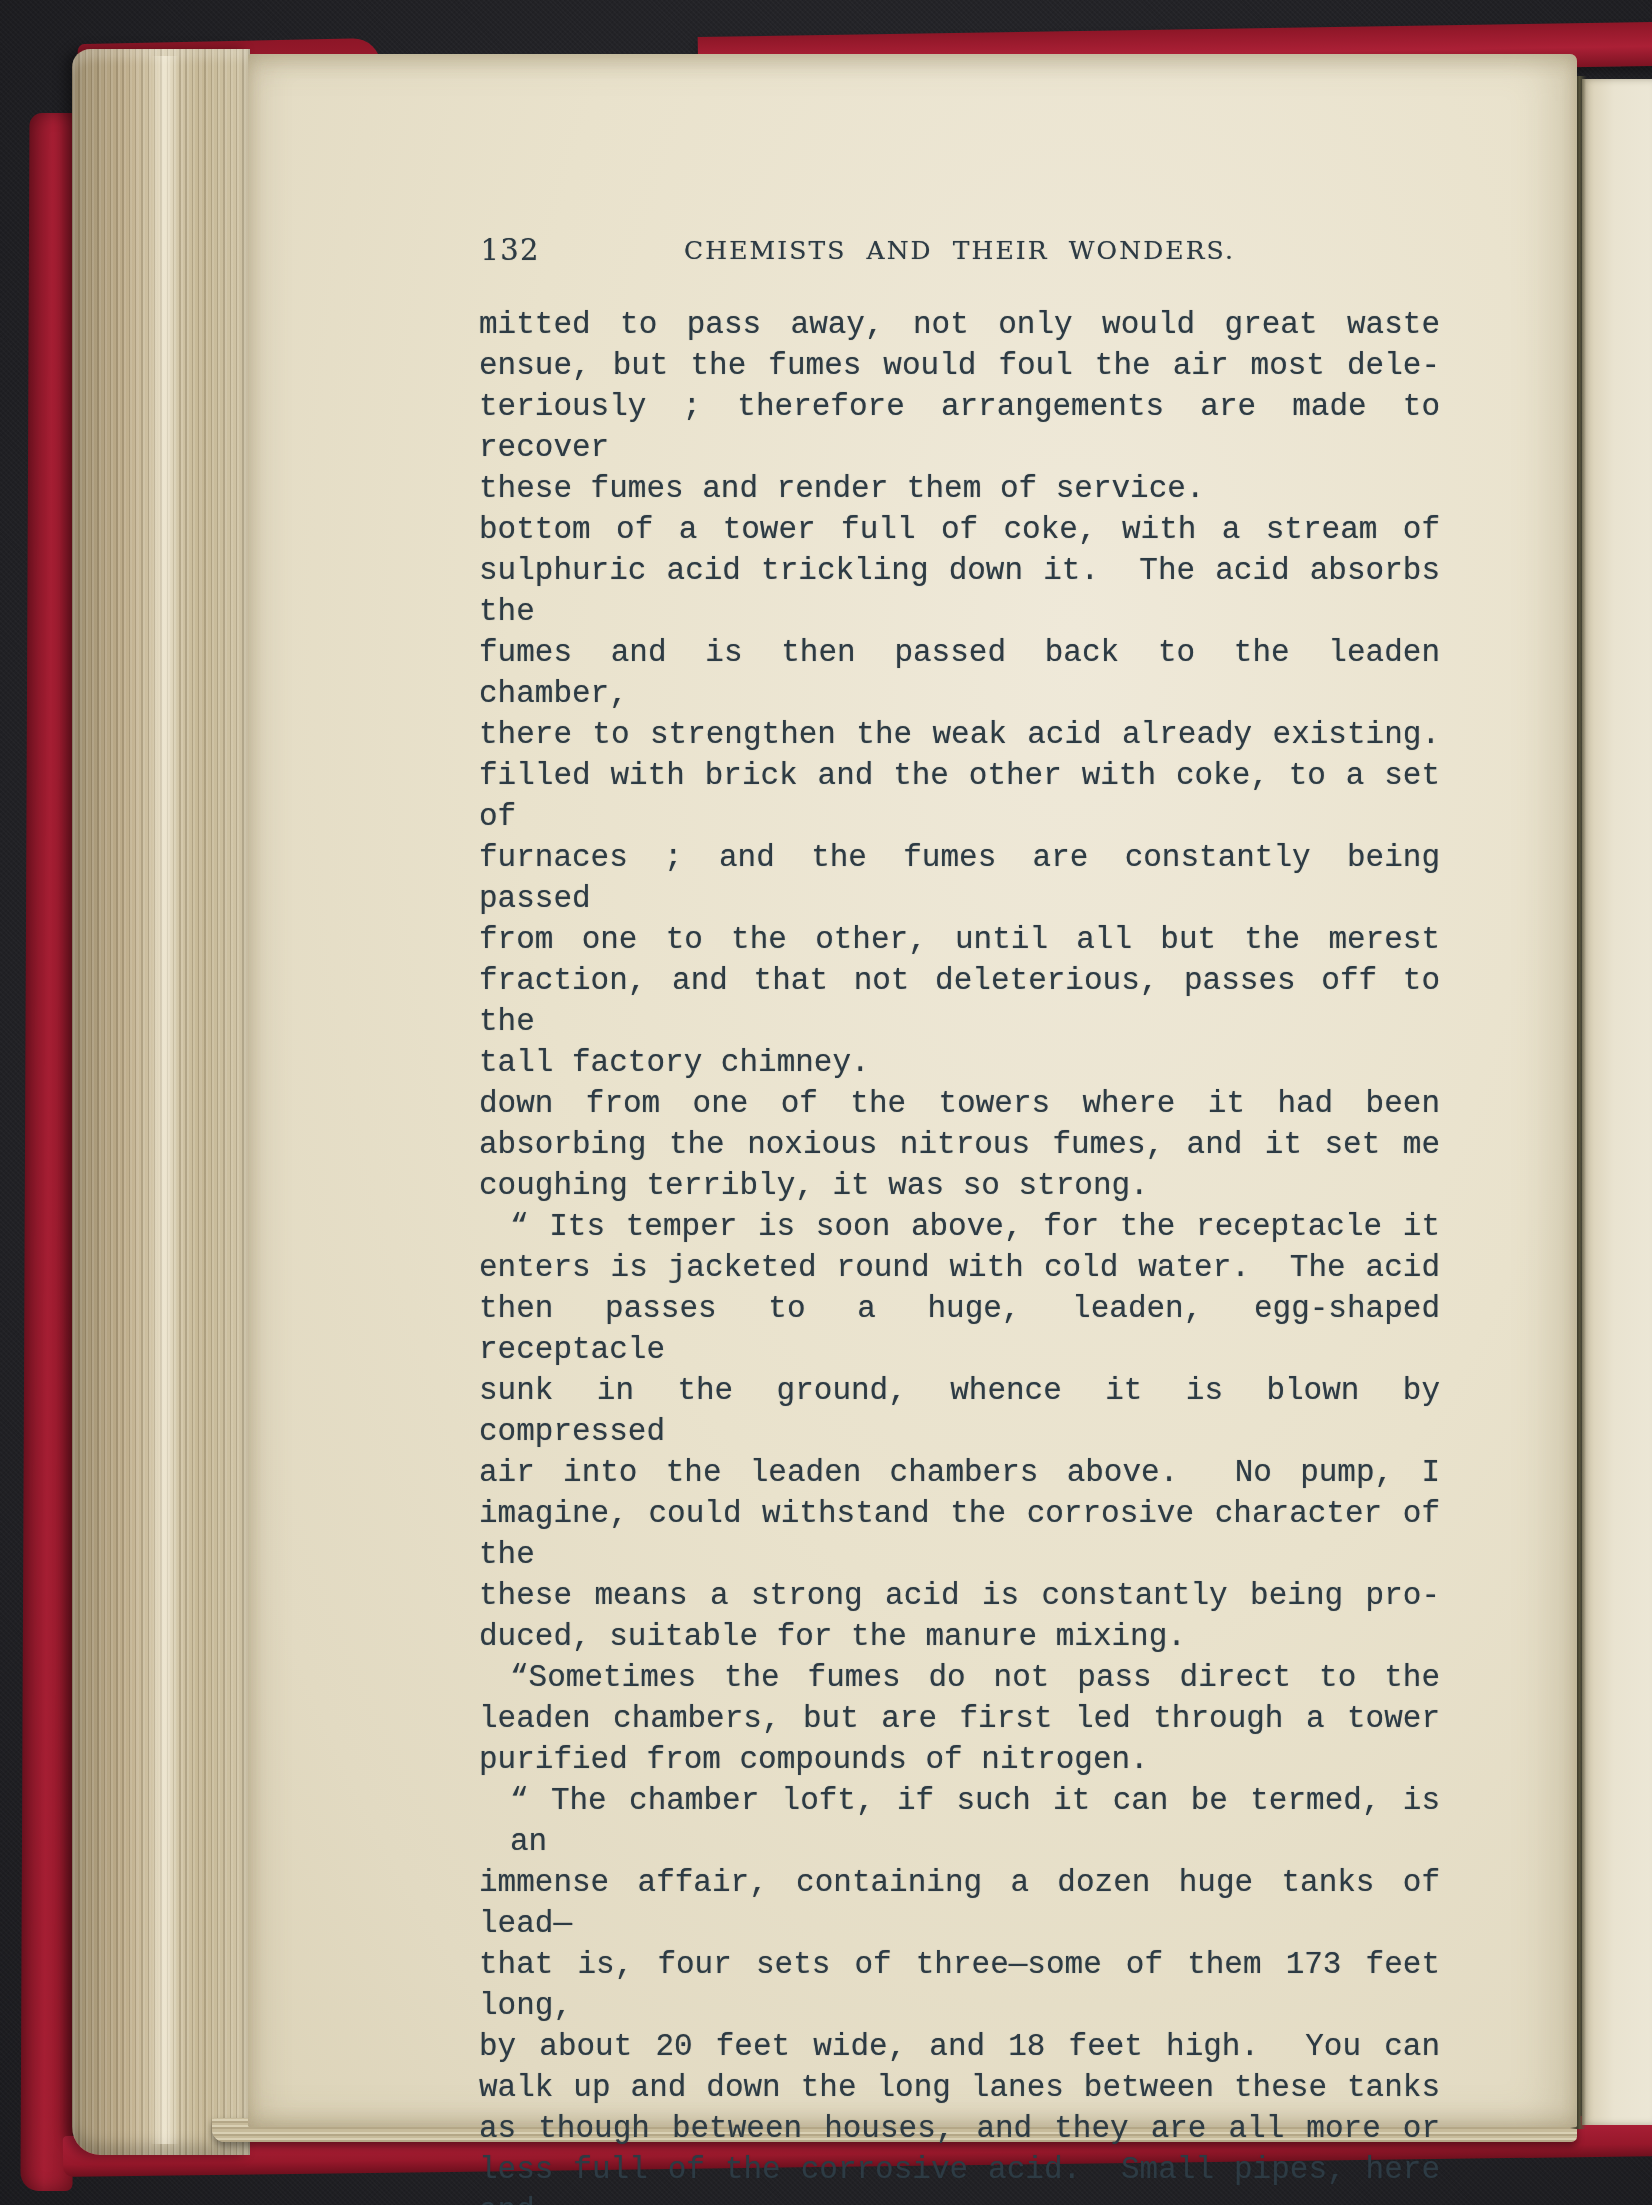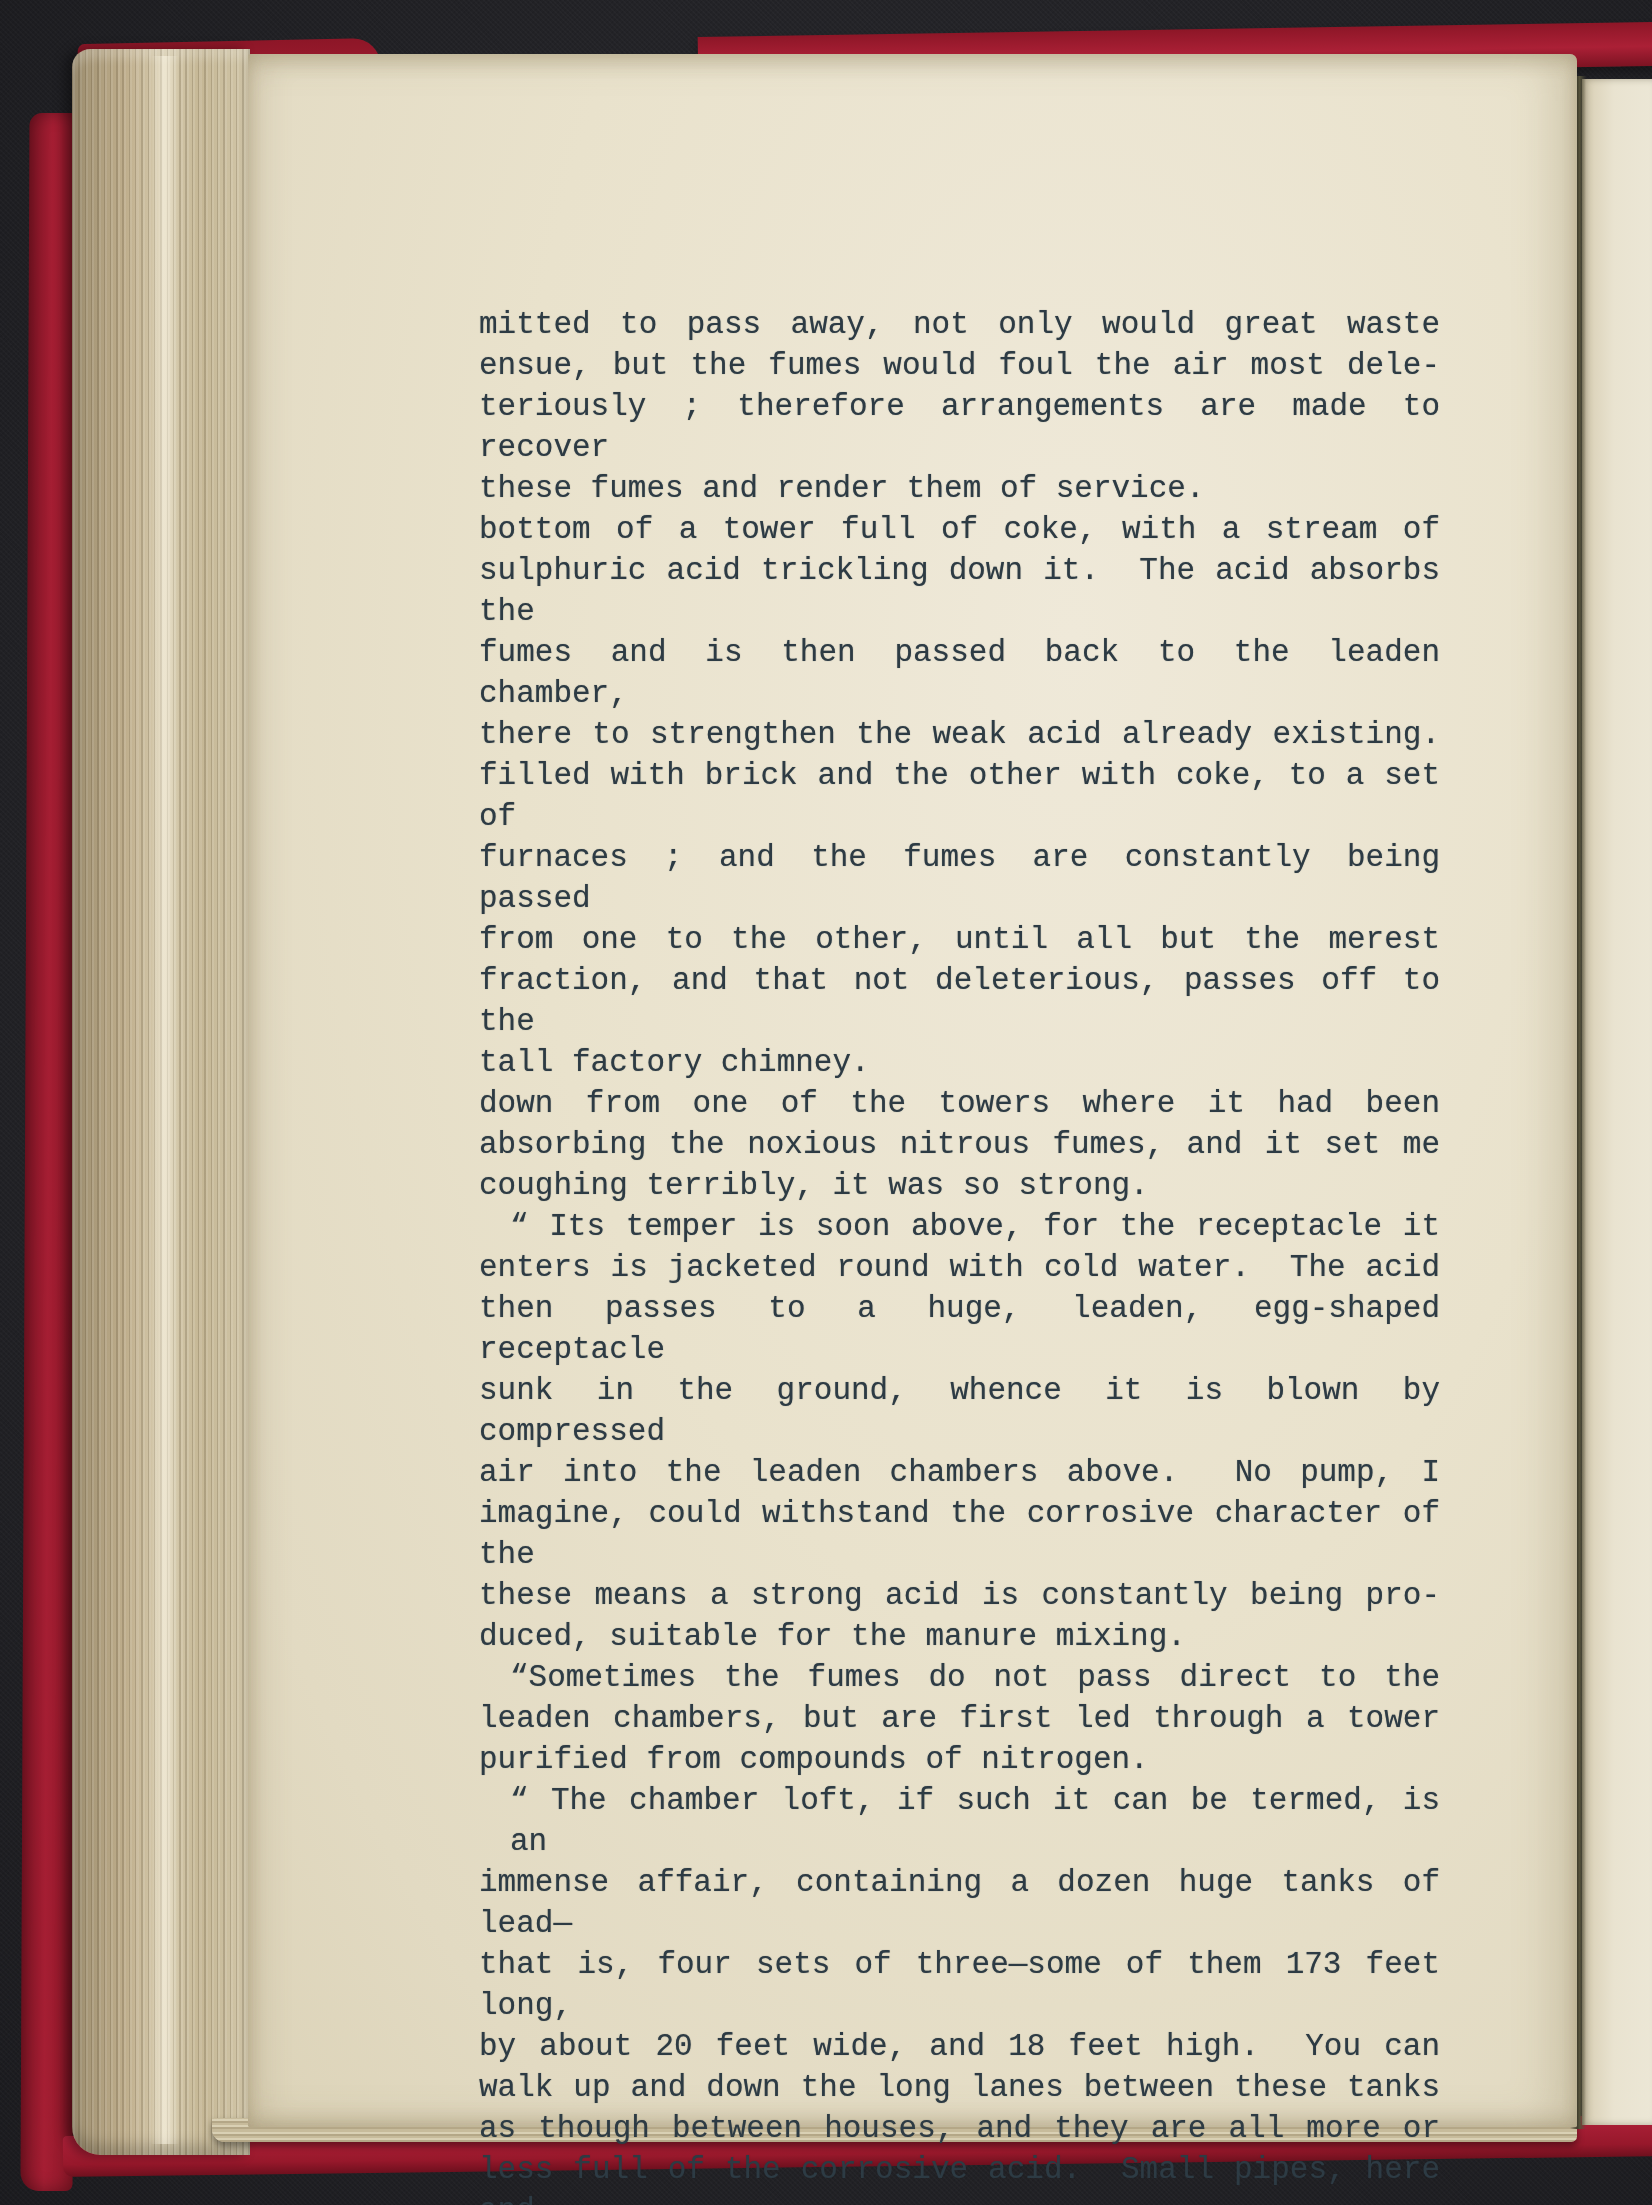--- a/index.html
+++ b/index.html
@@ -122,20 +122,24 @@
   <div class="cover cover-bottom"></div>
 
   <div class="fore-edge"></div>
   <div class="fore-edge-highlight"></div>
   <div class="bottom-edges"></div>
 
   <div class="facing-page"></div>
   <div class="gutter"></div>
 
   <div class="page">
+    <div class="header">
+      <span class="pagenum">132</span>
+      <span class="running">CHEMISTS AND THEIR WONDERS.</span>
+    </div>
     <div class="body">
         <div class="para">
           <div class="line">mitted to pass away, not only would great waste</div>
           <div class="line">ensue, but the fumes would foul the air most dele-</div>
           <div class="line">teriously ; therefore arrangements are made to recover</div>
           <div class="line last">these fumes and render them of service.</div>
         </div>
         <div class="para">
           <div class="line">bottom of a tower full of coke, with a stream of</div>
           <div class="line">sulphuric acid trickling down it.&nbsp; The acid absorbs the</div>

